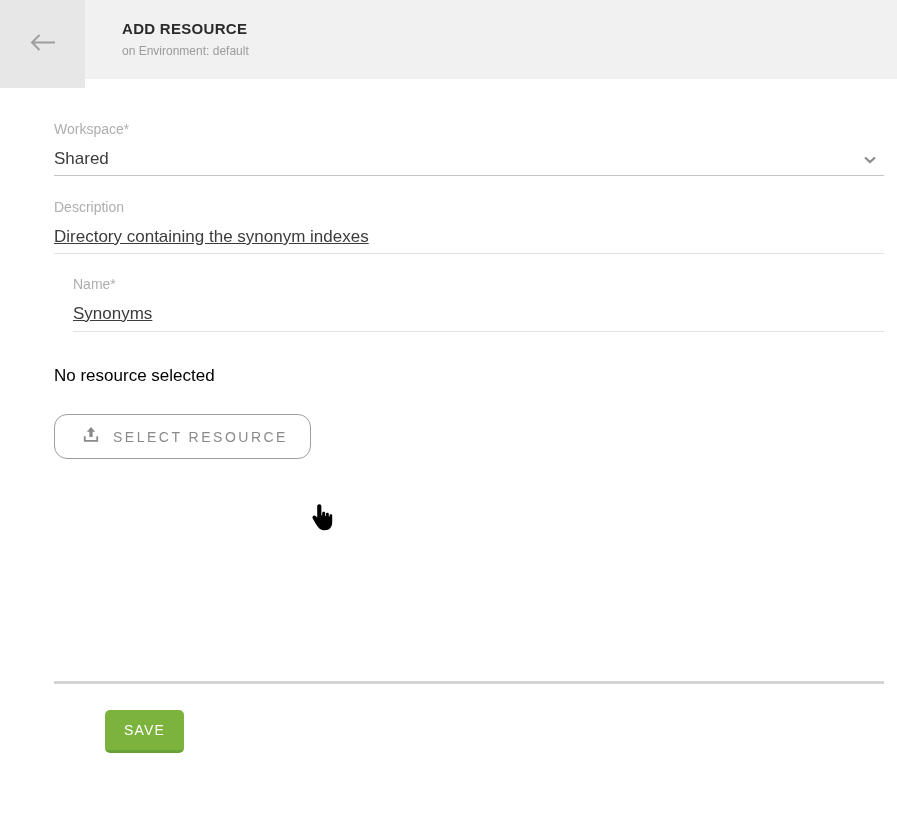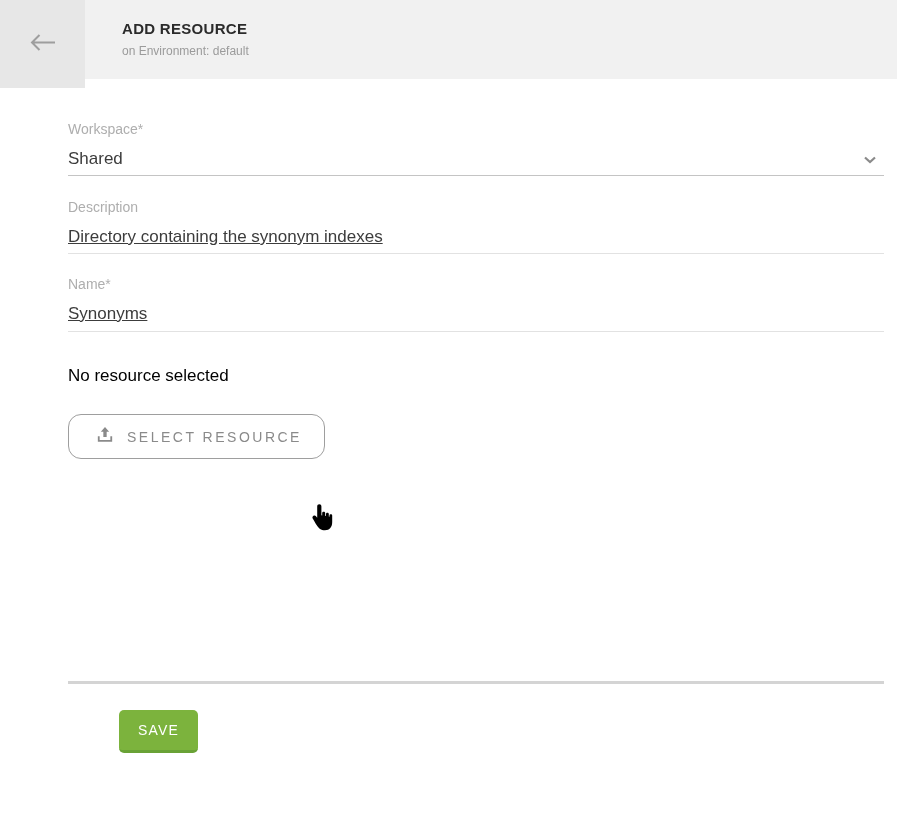--- a/index.html
+++ b/index.html
@@ -44,21 +44,21 @@
   }
   .header-subtitle {
     font-size: 12px;
     color: #9b9b9b;
     line-height: 18px;
     margin-top: 4px;
   }
 
   
   .content {
-    padding: 0 13px 0 68px;
+    padding: 0 13px 0 54px;
   }
   .field-label {
     font-size: 14px;
     line-height: 14px;
     color: #aeaeae;
   }
   .select-field { margin-top: 43px; }
   .select-row {
     margin-top: 13px;
     display: flex;
@@ -69,21 +69,21 @@
     cursor: pointer;
   }
   .select-value {
     font-size: 17px;
     line-height: 20px;
     color: #3c3c3c;
   }
   .chevron { margin-right: 8px; display: block; }
 
   .text-field-desc { margin-top: 24px; }
-  .text-field-name { margin-top: 23px; }
+  .text-field-name { margin-top: 23px; margin-left: 19px; }
   .text-input {
     display: block;
     width: 100%;
     margin-top: 13px;
     border: none;
     border-bottom: 1px solid #e2e2e2;
     font-family: "Liberation Sans", sans-serif;
     font-size: 17px;
     line-height: 20px;
     color: #3c3c3c;

